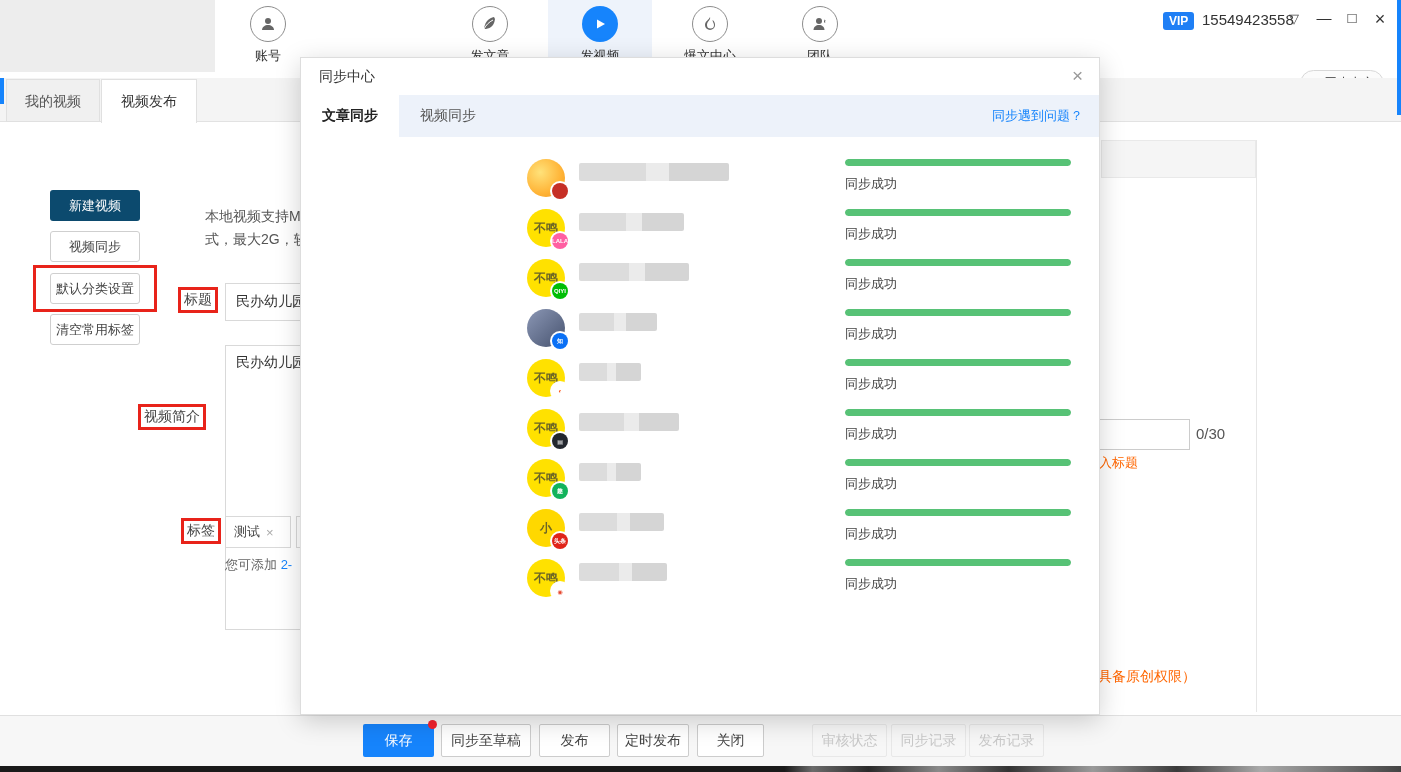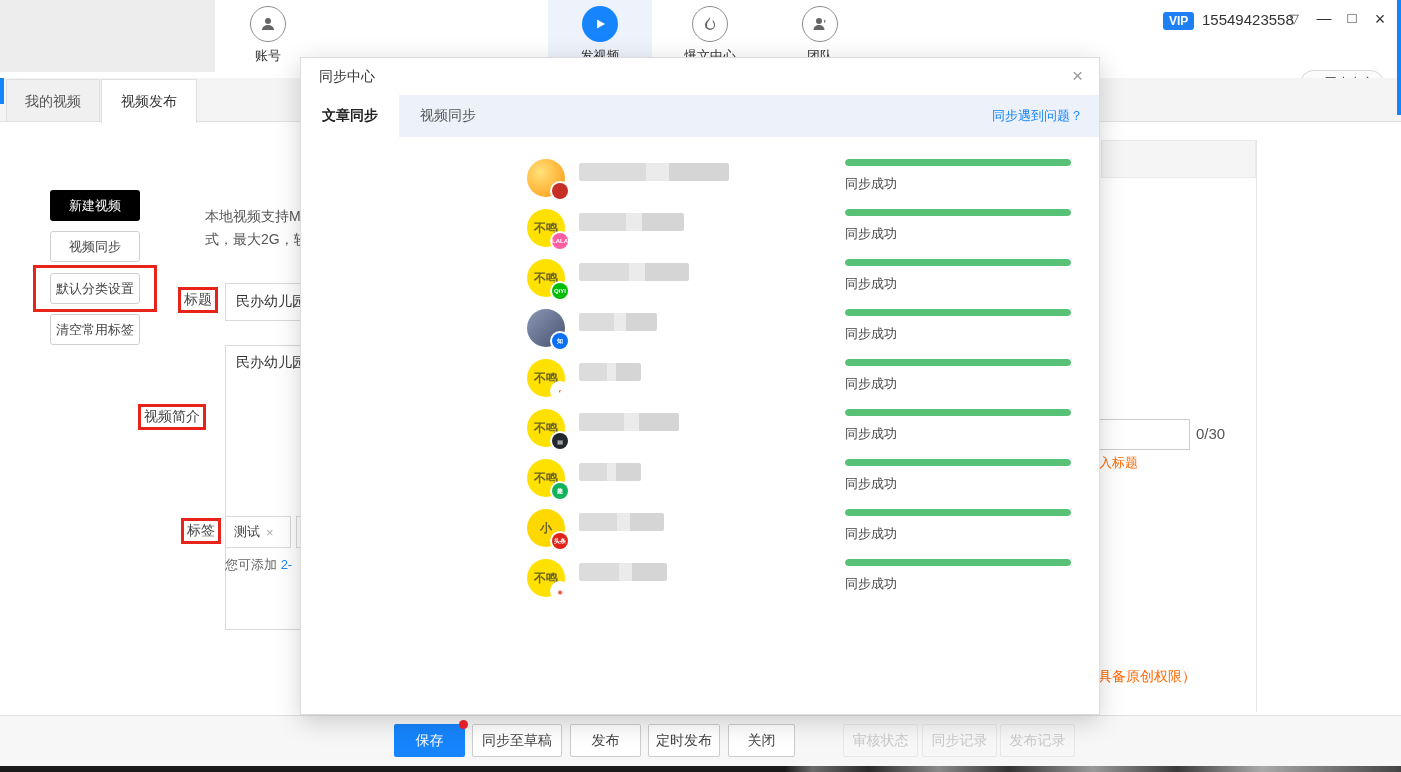--- a/index.html
+++ b/index.html
@@ -23,21 +23,21 @@
   
   .tab-strip{position:absolute;left:0;top:78px;width:1401px;height:44px;background:#f4f4f4;border-bottom:1px solid #e2e2e2;}
   .edge-accent-left{position:absolute;left:0;top:78px;width:4px;height:26px;background:#1684fc;}
   .edge-accent-right{position:absolute;left:1397px;top:0;width:4px;height:115px;background:#1684fc;}
   .page-tab{position:absolute;top:79px;height:43px;line-height:43px;text-align:center;font-size:14px;border:1px solid #e0e0e0;}
   .page-tab.inactive{left:6px;width:94px;background:#f0f0f0;color:#555;}
   .page-tab.active{left:101px;width:96px;height:44px;background:#fff;color:#333;border-bottom:none;}
 
   
   .side-btn{position:absolute;left:50px;width:90px;height:31px;font-size:13px;display:flex;align-items:center;justify-content:center;border-radius:3px;cursor:pointer;}
-  .side-btn.primary{background:#000000;color:#fff;}
+  .side-btn.primary{background:#0c4a6e;color:#fff;}
   .side-btn.plain{background:#fff;border:1px solid #cfcfcf;color:#444;}
   .red-wrap{position:absolute;left:33px;top:265px;width:124px;height:47px;border:3px solid #e8231a;}
   .redbox{border:3px solid #e8231a;background:#fff;padding:1px 3px;font-family:Liberation Mono, monospace;}
 
   
   .upload-hint{position:absolute;left:205px;top:205px;width:220px;font-size:14px;color:#555;line-height:23px;}
   .form-label{position:absolute;font-size:14px;color:#444;}
   .title-input{position:absolute;left:225px;top:283px;width:560px;height:38px;border:1px solid #d9d9d9;padding:0 10px;font-size:14px;color:#333;background:#fff;}
   .desc-area{position:absolute;left:225px;top:345px;width:560px;height:285px;border:1px solid #d9d9d9;padding:8px 10px;font-size:14px;color:#333;resize:none;background:#fff;}
   .tag-chip{position:absolute;top:516px;height:32px;border:1px solid #d9d9d9;background:#fff;display:flex;align-items:center;gap:6px;padding:0 8px;font-size:13px;color:#444;}
@@ -48,21 +48,21 @@
   
   .rp-divider{position:absolute;left:1256px;top:140px;width:1px;height:572px;background:#e6e6e6;}
   .rp-header{position:absolute;left:1101px;top:140px;width:155px;height:38px;background:#f5f5f5;border:1px solid #e9e9e9;}
   .rp-input{position:absolute;left:1080px;top:419px;width:110px;height:31px;border:1px solid #ccc;background:#fff;}
   .rp-counter{position:absolute;left:1196px;top:425px;font-size:15px;color:#555;}
   .rp-hint{position:absolute;left:1099px;top:454px;font-size:13px;color:#ff6600;}
   .rp-orig{position:absolute;left:1098px;top:668px;font-size:14px;color:#ff6600;}
 
   
   .footer-bar{position:absolute;left:0;top:715px;width:1401px;height:51px;background:#f7f7f7;border-top:1px solid #e0e0e0;}
-  .f-btn{position:absolute;top:724px;height:33px;display:flex;align-items:center;justify-content:center;font-size:14px;border-radius:2px;cursor:pointer;margin-left:31px;}
+  .f-btn{position:absolute;top:724px;height:33px;display:flex;align-items:center;justify-content:center;font-size:14px;border-radius:2px;cursor:pointer;}
   .f-btn.primary{background:#1684fc;color:#fff;}
   .f-btn.plain{background:#fff;border:1px solid #ccc;color:#444;}
   .f-btn.disabled{background:transparent;border:1px solid #e8e8e8;color:#c9c9c9;cursor:default;}
   .save-dot{position:absolute;right:-3px;top:-4px;width:9px;height:9px;border-radius:50%;background:#f5222d;}
   .bottom-strip{position:absolute;left:0;top:766px;width:1401px;height:6px;
     background:linear-gradient(90deg,#1a1a1a 0%,#1a1a1a 56%,#6b6b6b 58%,#2a2a2a 62%,#8a8a8a 67%,#333 72%,#9a9a9a 78%,#3a3a3a 84%,#aaa 90%,#444 100%);}
 
   
   .modal{position:absolute;left:300px;top:57px;width:800px;height:658px;background:#fff;border:1px solid #ddd;box-shadow:0 6px 24px rgba(0,0,0,.18);z-index:10;}
   .m-header{position:relative;height:37px;}
@@ -111,20 +111,29 @@
 
   <div class="nav-item" style="left:226px;">
     <span class="nav-icon">
       <svg width="20" height="20" viewBox="0 0 20 20">
           <circle cx="10" cy="7" r="3" fill="#666"></circle>
           <path d="M4 16c0-3 3-5 6-5s6 2 6 5" fill="#666"></path>
         </svg>
     </span>
     <div class="nav-label">账号</div>
   </div>
+  <div class="nav-item" style="left:448px;">
+    <span class="nav-icon">
+      <svg width="20" height="20" viewBox="0 0 20 20">
+          <path d="M14 3c-5 1-9 4-10 12 5 0 10-2 11-10z" fill="#666"></path>
+          <path d="M4 15c2-4 5-7 9-9" stroke="#fff" stroke-width="1" fill="none"></path>
+        </svg>
+    </span>
+    <div class="nav-label">发文章</div>
+  </div>
   <div class="nav-item" style="left:558px;">
     <span class="nav-icon filled">
       <svg width="20" height="20" viewBox="0 0 20 20">
           <path d="M7 5.5v9l8-4.5z" fill="#fff"></path>
           <circle cx="10" cy="10" r="8.4" fill="none" stroke="#fff" stroke-width="0"></circle>
         </svg>
     </span>
     <div class="nav-label">发视频</div>
   </div>
   <div class="nav-item" style="left:668px;">

